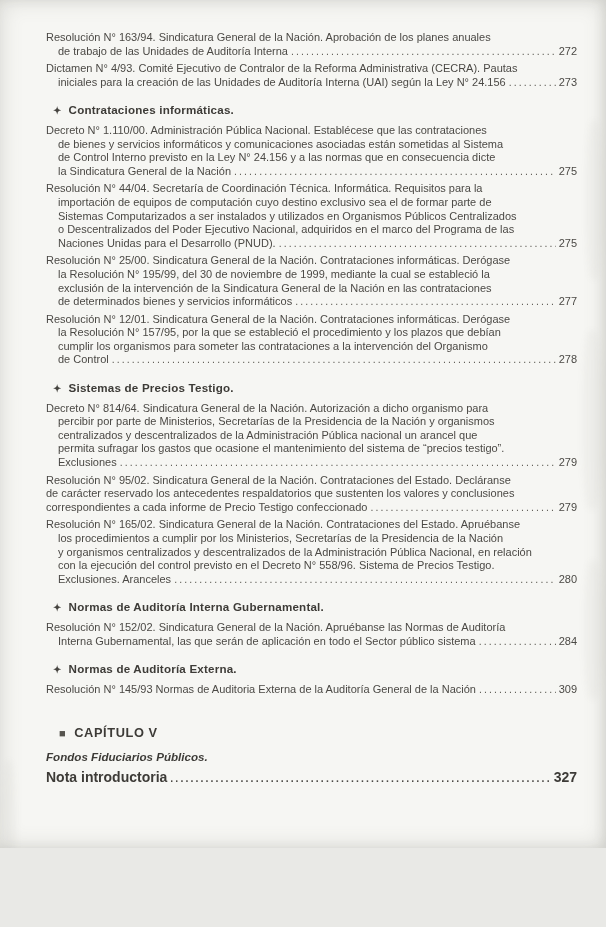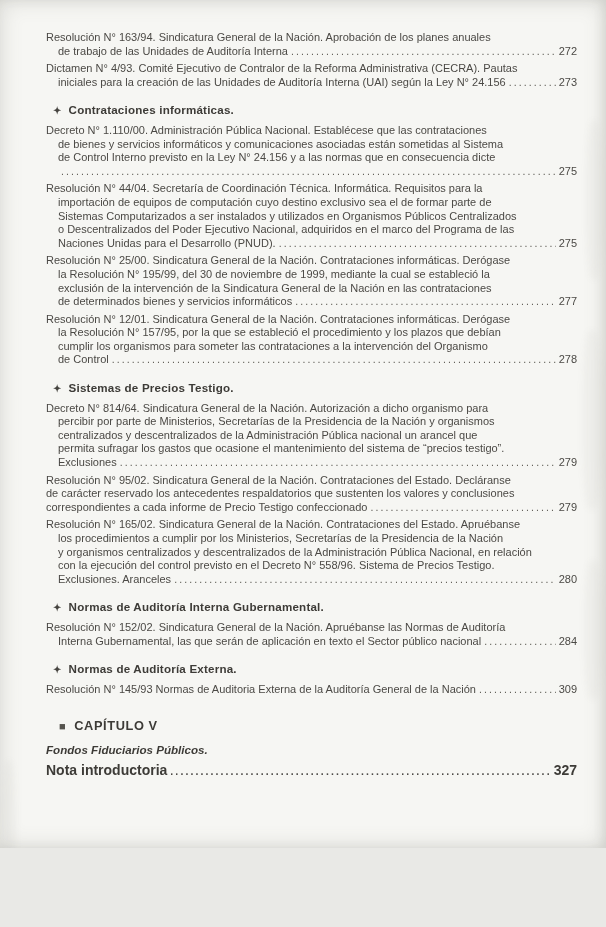--- a/index.html
+++ b/index.html
@@ -32,21 +32,21 @@
     content:"......................................................................................................................................................................................................";
     letter-spacing:2.1px; font-size:10.5px;
   }
   .pagenum { white-space:nowrap; }
   .section-heading {
     margin:14px 0 6px; padding-left:7px;
     font-weight:bold; color:#3d3b37; font-size:11.6px; letter-spacing:0.2px;
   }
   .section-heading .bullet { margin-right:7px; font-size:10px; color:#45433f; }
   .chapter-heading {
-    margin:23px 0 0; padding-left:13px;
+    margin:30px 0 0; padding-left:13px;
     font-weight:bold; color:#3d3b37; font-size:12.8px; letter-spacing:0.6px;
   }
   .chapter-heading .bullet { margin-right:8px; font-size:11px; color:#56544e; }
   .bold-line { margin-top:9px; font-weight:bold; color:#3d3b37; font-size:11.6px;font-style:italic; }
   .entry.bold { margin-top:7px; margin-bottom:6px; font-weight:bold; color:#3d3b37; font-size:14px; }
   .entry.bold .leader { color:#4b4945; }
   .footer {
     position:absolute; left:68px; right:31px; top:858px;
     display:flex; justify-content:space-between; align-items:baseline;
   }
@@ -80,20 +80,21 @@
           <span class="leader"></span>
           <span class="pagenum">273</span>
         </div>
       </div>
       <div class="section-heading"><span class="bullet">✦</span><span class="htext">Contrataciones informáticas.</span></div>
       <div class="entry">
         <div class="line">Decreto N° 1.110/00. Administración Pública Nacional. Establécese que las contrataciones</div>
         <div class="line cont">de bienes y servicios informáticos y comunicaciones asociadas están sometidas al Sistema</div>
         <div class="line cont">de Control Interno previsto en la Ley N° 24.156 y a las normas que en consecuencia dicte</div>
         <div class="line cont withpage">
+          <span class="etext">la Sindicatura General de la Nación</span>
           <span class="leader"></span>
           <span class="pagenum">275</span>
         </div>
       </div>
       <div class="entry">
         <div class="line">Resolución N° 44/04. Secretaría de Coordinación Técnica. Informática. Requisitos para la</div>
         <div class="line cont">importación de equipos de computación cuyo destino exclusivo sea el de formar parte de</div>
         <div class="line cont">Sistemas Computarizados a ser instalados y utilizados en Organismos Públicos Centralizados</div>
         <div class="line cont">o Descentralizados del Poder Ejecutivo Nacional, adquiridos en el marco del Programa de las</div>
         <div class="line cont withpage">
@@ -151,21 +152,21 @@
         <div class="line cont withpage">
           <span class="etext">Exclusiones. Aranceles</span>
           <span class="leader"></span>
           <span class="pagenum">280</span>
         </div>
       </div>
       <div class="section-heading"><span class="bullet">✦</span><span class="htext">Normas de Auditoría Interna Gubernamental.</span></div>
       <div class="entry">
         <div class="line">Resolución N° 152/02. Sindicatura General de la Nación. Apruébanse las Normas de Auditoría</div>
         <div class="line cont withpage">
-          <span class="etext">Interna Gubernamental, las que serán de aplicación en texto el Sector público nacional</span>
+          <span class="etext">Interna Gubernamental, las que serán de aplicación en todo el Sector público sistema</span>
           <span class="leader"></span>
           <span class="pagenum">284</span>
         </div>
       </div>
       <div class="section-heading"><span class="bullet">✦</span><span class="htext">Normas de Auditoría Externa.</span></div>
       <div class="entry">
         <div class="line withpage">
           <span class="etext">Resolución N° 145/93 Normas de Auditoria Externa de la Auditoría General de la Nación</span>
           <span class="leader"></span>
           <span class="pagenum">309</span>

